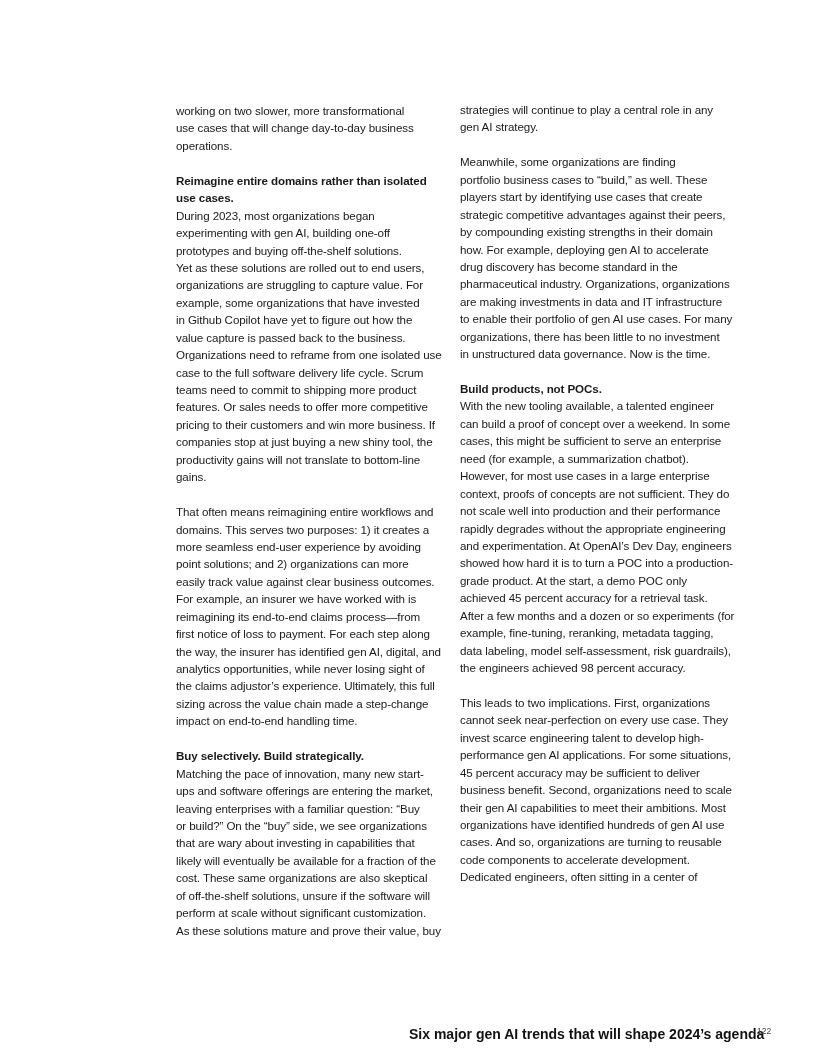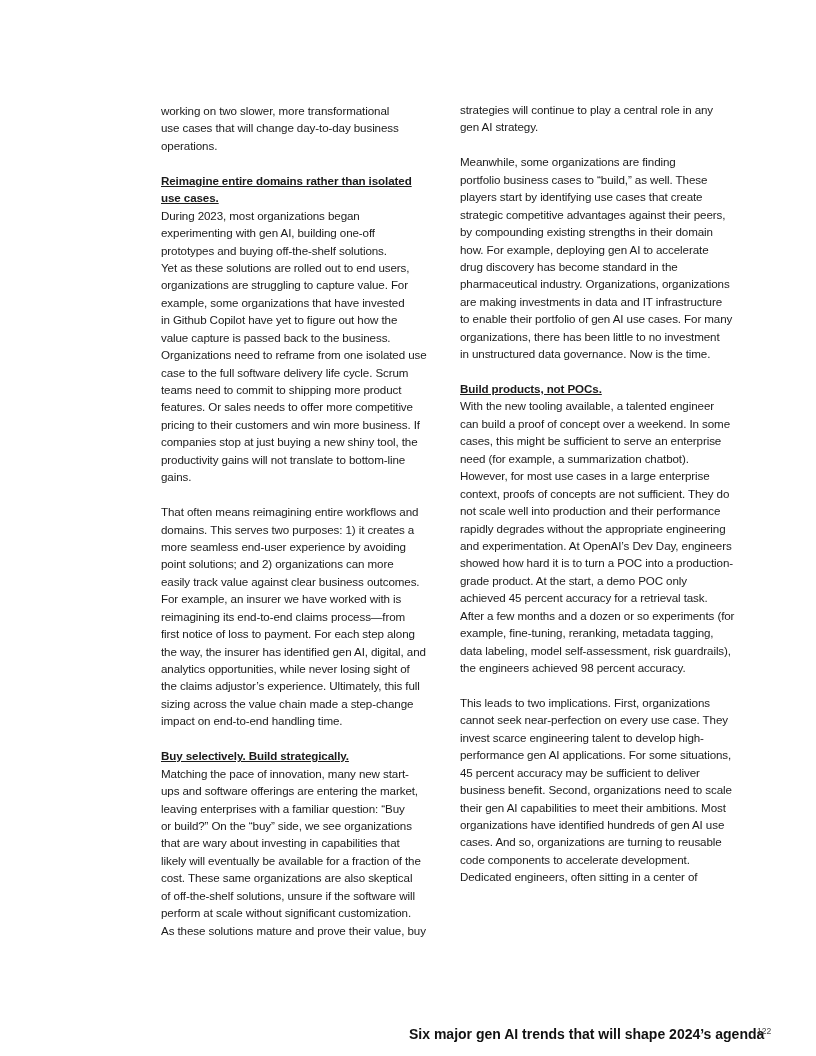--- a/index.html
+++ b/index.html
@@ -1,23 +1,23 @@
 <!DOCTYPE html>
 <html><head>
 <meta charset="utf-8">
 <style>
   html, body { margin: 0; padding: 0; background: #ffffff; }
   body { width: 816px; height: 1056px; position: relative; overflow: hidden;
          font-family: "Liberation Sans", sans-serif; color: #1a1a1a; }
   .col { position: absolute; font-size: 11.6px; line-height: 17.45px; letter-spacing: -0.1px; }
-  .col-left { left: 161px; top: 102px; width: 290px; }
+  .col-left { left: 176px; top: 102px; width: 290px; }
   .col-right { left: 460px; top: 101px; width: 320px; }
   .line { display: block; white-space: nowrap; height: 17.45px; }
   .gap { display: block; height: 17.45px; }
-  .bold { font-weight: bold; text-decoration: underline; }
+  .bold { font-weight: bold; }
   .footer-title { position: absolute; left: 409px; top: 1026px; font-size: 14px; font-weight: bold; color: #111; white-space: nowrap; }
   .page-number { position: absolute; left: 717px; top: 1026px; font-size: 8.6px; color: #444; margin-left: 40px; }
 </style>
 </head>
 <body>
 
 <div class="col col-left" id="left-col">
     <div>
       <span class="line">working on two slower, more transformational</span>
       <span class="line">use cases that will change day-to-day business</span>

